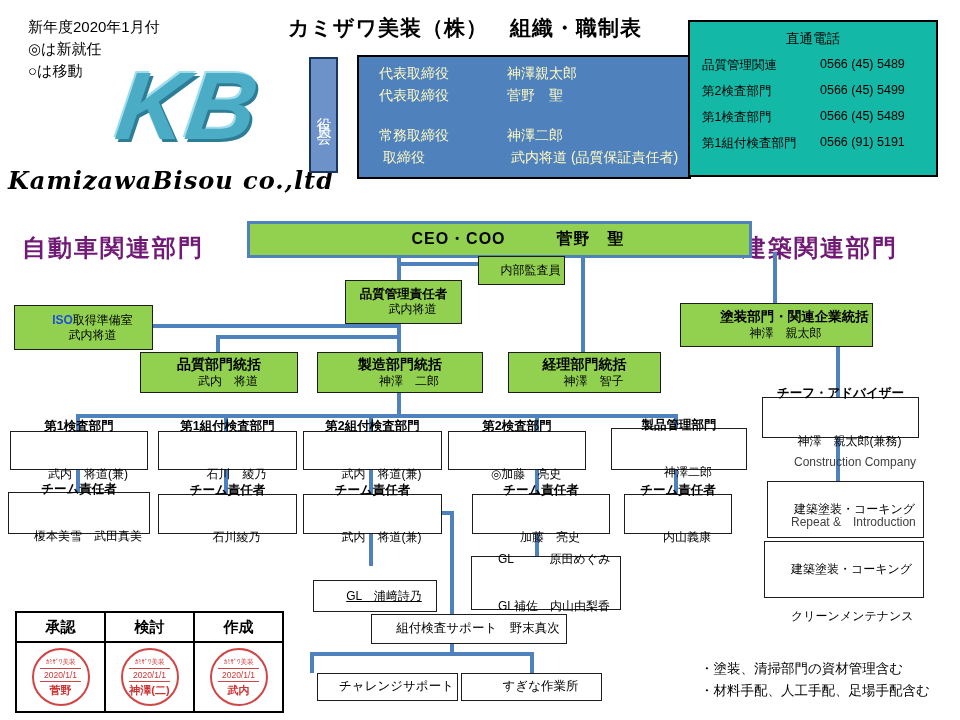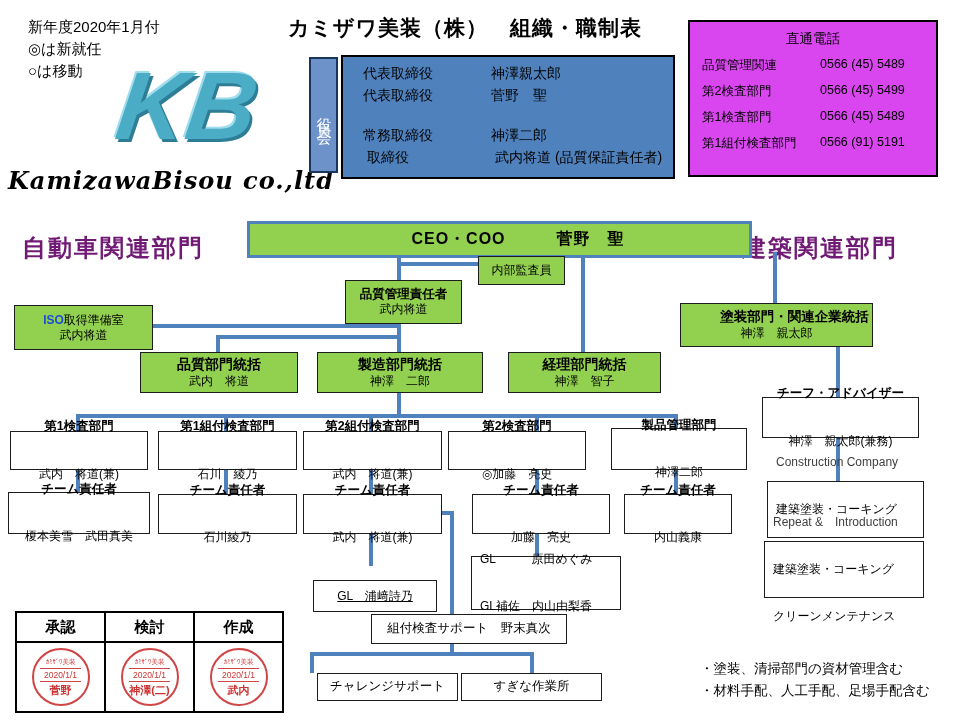--- a/index.html
+++ b/index.html
@@ -9,40 +9,40 @@
   .line{position:absolute;background:#4F81BD;}
   
   .note{font-size:15px;line-height:1.45;}
   .title{font-size:21px;font-weight:bold;letter-spacing:1px;}
   .logo{font-style:italic;font-weight:bold;font-size:96px;color:#4BACC6;
         transform:skewX(-8deg);line-height:1;
         text-shadow:3px 3px 0 #2E7D96, -2px -2px 0 #9fdcee;}
   .script-name{font-family:"DejaVu Serif","Liberation Serif",serif;
         font-style:italic;font-weight:bold;font-size:24px;letter-spacing:1px;}
   
-  .board-main{background:#4F81BD;border:2px solid #000;color:#000000;font-size:14px;}
+  .board-main{background:#4F81BD;border:2px solid #000;color:#fef9c3;font-size:14px;margin-left:16px;}
   .board-tab{background:#6D92C9;border:2px solid #17375E;color:#fff;font-size:15px;
         display:flex;align-items:center;justify-content:center;text-align:center;
         writing-mode:vertical-rl;letter-spacing:6px;}
   .board-row{display:flex;padding:2px 0 2px 20px;}
   .board-role{width:128px;}
   
-  .phone{background:#d946ef;border:2px solid #000;font-size:12.5px;}
+  .phone{background:#14b8a6;border:2px solid #000;font-size:12.5px;}
   .phone-title{text-align:center;font-size:13.5px;padding-top:8px;}
   .phone-row{display:flex;padding:9px 10px 0 12px;}
   .phone-label{width:118px;}
   
   .section{font-size:24px;font-weight:bold;color:#701a75;letter-spacing:2px;}
   
   .gbox{background:#92D050;border:1.6px solid #1d1d1d;text-align:center;
         display:flex;flex-direction:column;justify-content:center;}
   .wbox{background:#fff;border:1.6px solid #1d1d1d;text-align:center;
         display:flex;flex-direction:column;justify-content:center;gap:32px;}
   .bt{font-weight:bold;font-size:12.5px;line-height:1.25;}
-  .bn{font-size:12px;line-height:1.25;}
+  .bn{font-size:12px;line-height:1.25;padding-left:18px;}
   .ceo{background:#92D050;border:3px solid #4F81BD;text-align:center;
        display:flex;align-items:center;justify-content:center;
        font-weight:bold;font-size:16px;letter-spacing:1px;padding-left:37px;}
   .leftalign{text-align:left;padding-left:8px;}
   .iso-red{color:#1d4ed8;font-weight:bold;margin-top:44px;}
   .gray{color:#3f3f3f;}
   
   .apv{border-collapse:collapse;}
   .apv td{border:2px solid #000;width:85px;text-align:center;vertical-align:middle;}
   .apv .hd{font-weight:bold;font-size:15px;height:26px;}

